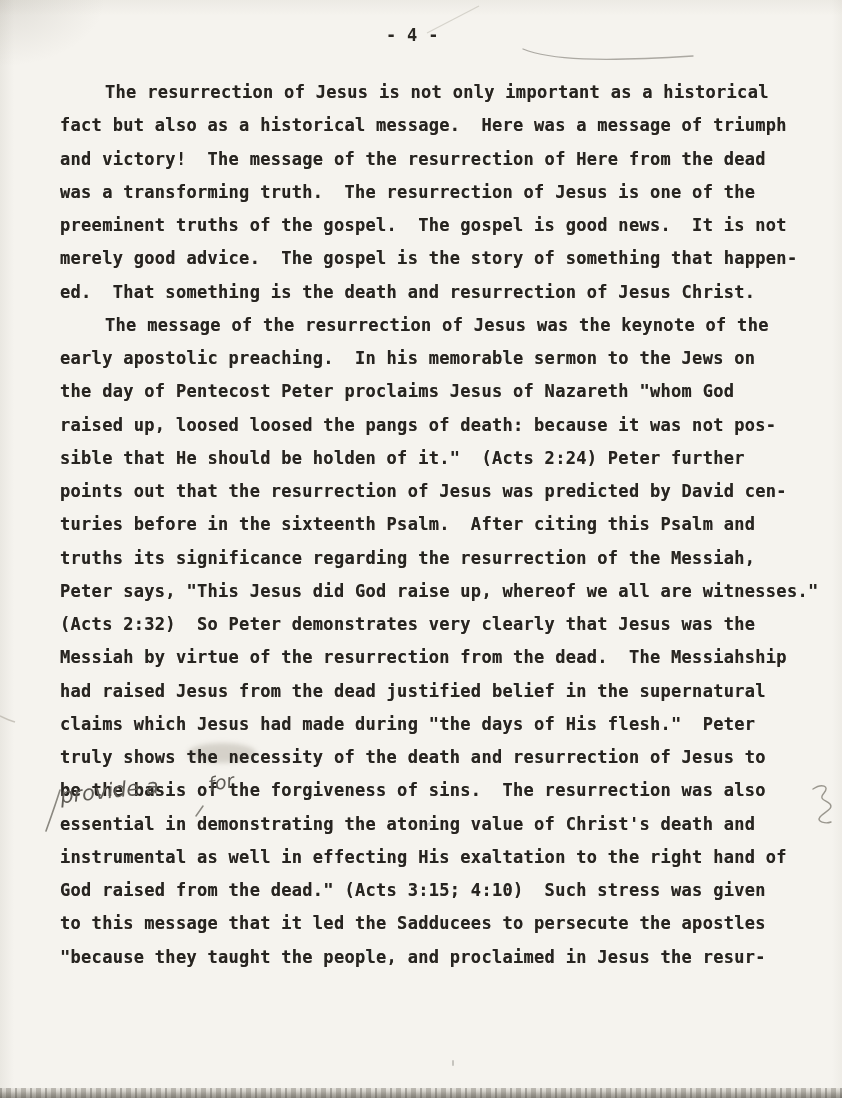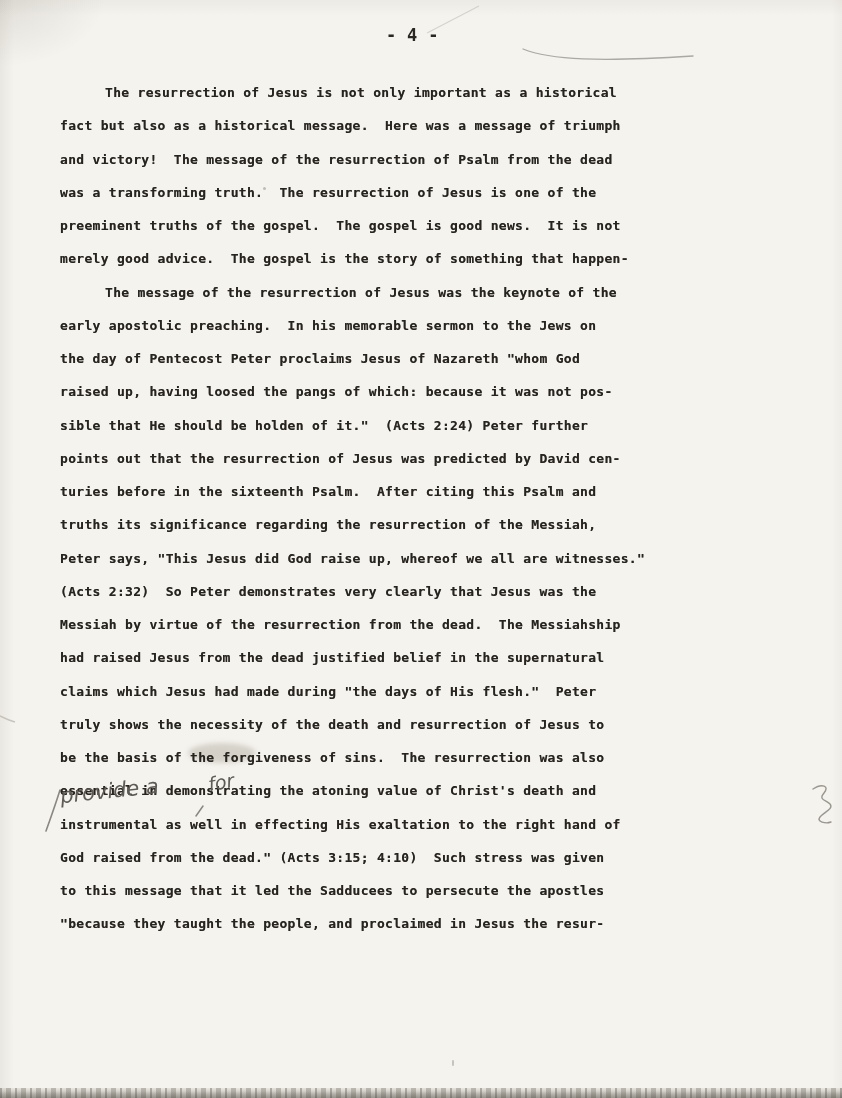--- a/index.html
+++ b/index.html
@@ -16,21 +16,21 @@
       linear-gradient(180deg, rgba(160,155,143,.10), rgba(0,0,0,0) 16px),
       linear-gradient(270deg, rgba(160,155,143,.08), rgba(0,0,0,0) 10px);
   }
   .page-number{
     position:absolute;left:386px;top:25px;
     font-size:17px;font-weight:700;color:#2a2722;white-space:pre;
     letter-spacing:0.3px;
   }
   .text-block{
     position:absolute;left:60px;top:76px;width:772px;
-    font-size:13px;font-weight:700;color:#272420;
+    font-size:17px;font-weight:700;color:#272420;
     letter-spacing:0.3px;
     text-shadow:0 0 0.4px rgba(40,36,30,.55);
   }
   .line{white-space:pre;height:33.25px;line-height:33.25px;}
   .indent{text-indent:45px;}
   .hand{
     position:absolute;color:#5e5b55;
     font-family:"DejaVu Sans","Liberation Sans",sans-serif;
     font-style:italic;pointer-events:none;
   }
@@ -68,28 +68,29 @@
     <path d="M 60 790 C 56 803, 51 817, 46 831" fill="none" stroke="#77746c" stroke-width="1.6" opacity="0.85" stroke-linecap="round"></path>
     <path d="M 196 816 L 203 806" fill="none" stroke="#77746c" stroke-width="1.5" opacity="0.85" stroke-linecap="round"></path>
     <path d="M 813 789 C 822 783, 830 786, 824 793 C 818 800, 826 800, 830 804 C 834 809, 824 812, 820 817 C 816 822, 826 824, 831 822" fill="none" stroke="#8a867d" stroke-width="1.4" opacity="0.85" stroke-linecap="round"></path>
   </svg>
 
   <div class="page-number">- 4 -</div>
 
   <div class="text-block">
     <div class="line indent">The resurrection of Jesus is not only important as a historical</div>
     <div class="line">fact but also as a historical message.  Here was a message of triumph</div>
-    <div class="line">and victory!  The message of the resurrection of Psalm from the dead</div>
+    <div class="line">and victory!  The message of the resurrection of Here from the dead</div>
     <div class="line">was a transforming truth.  The resurrection of Jesus is one of the</div>
     <div class="line">preeminent truths of the gospel.  The gospel is good news.  It is not</div>
     <div class="line">merely good advice.  The gospel is the story of something that happen-</div>
+    <div class="line">ed.  That something is the death and resurrection of Jesus Christ.</div>
     <div class="line indent">The message of the resurrection of Jesus was the keynote of the</div>
     <div class="line">early apostolic preaching.  In his memorable sermon to the Jews on</div>
     <div class="line">the day of Pentecost Peter proclaims Jesus of Nazareth "whom God</div>
-    <div class="line">raised up, having loosed the pangs of which: because it was not pos-</div>
+    <div class="line">raised up, loosed loosed the pangs of death: because it was not pos-</div>
     <div class="line">sible that He should be holden of it."  (Acts 2:24) Peter further</div>
     <div class="line">points out that the resurrection of Jesus was predicted by David cen-</div>
     <div class="line">turies before in the sixteenth Psalm.  After citing this Psalm and</div>
     <div class="line">truths its significance regarding the resurrection of the Messiah,</div>
     <div class="line">Peter says, "This Jesus did God raise up, whereof we all are witnesses."</div>
     <div class="line">(Acts 2:32)  So Peter demonstrates very clearly that Jesus was the</div>
     <div class="line">Messiah by virtue of the resurrection from the dead.  The Messiahship</div>
     <div class="line">had raised Jesus from the dead justified belief in the supernatural</div>
     <div class="line">claims which Jesus had made during "the days of His flesh."  Peter</div>
     <div class="line">truly shows the necessity of the death and resurrection of Jesus to</div>

